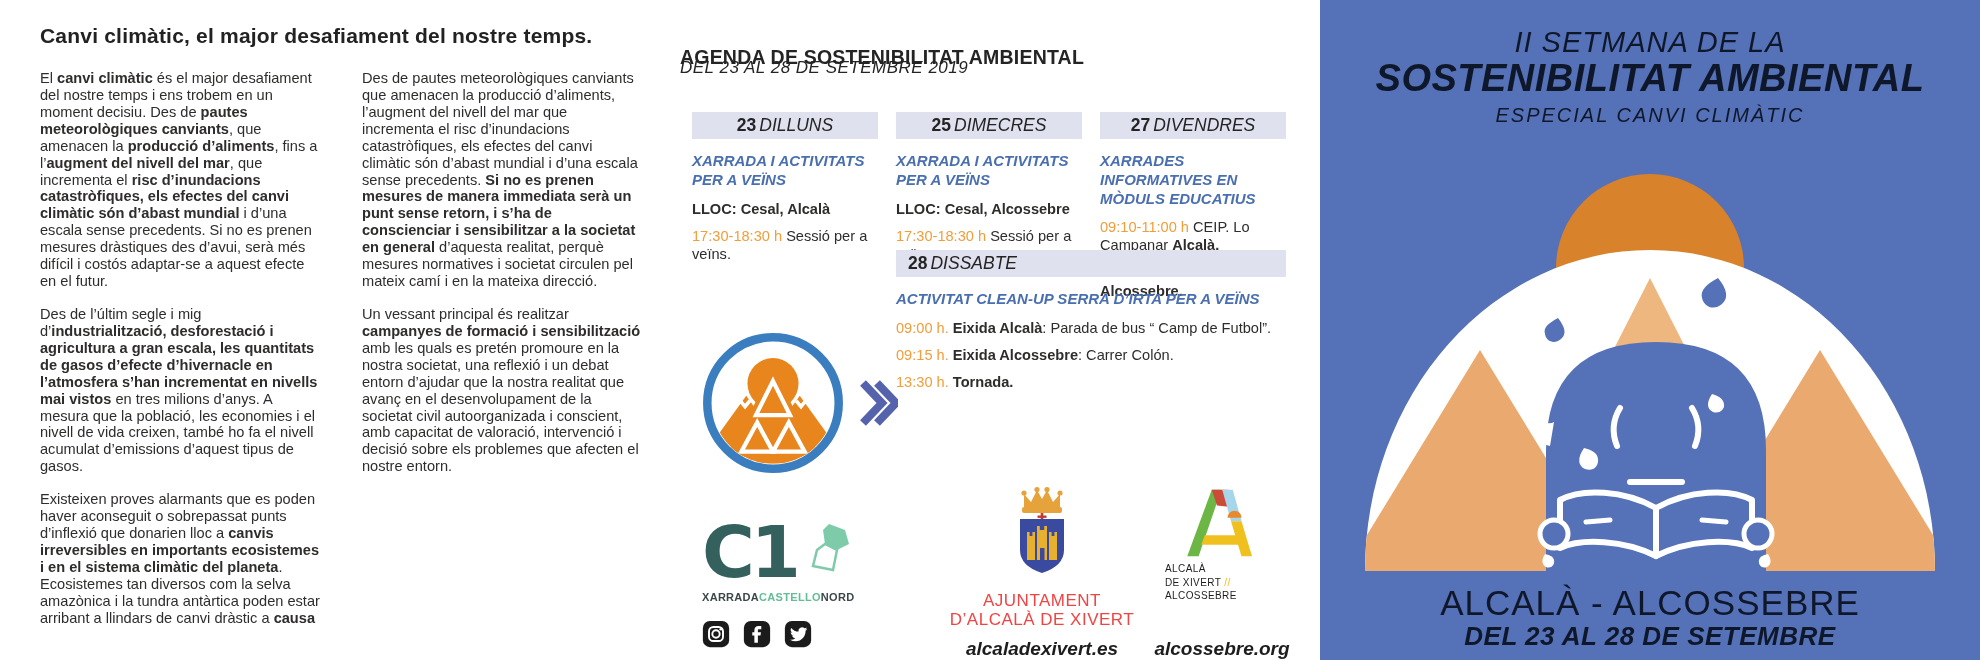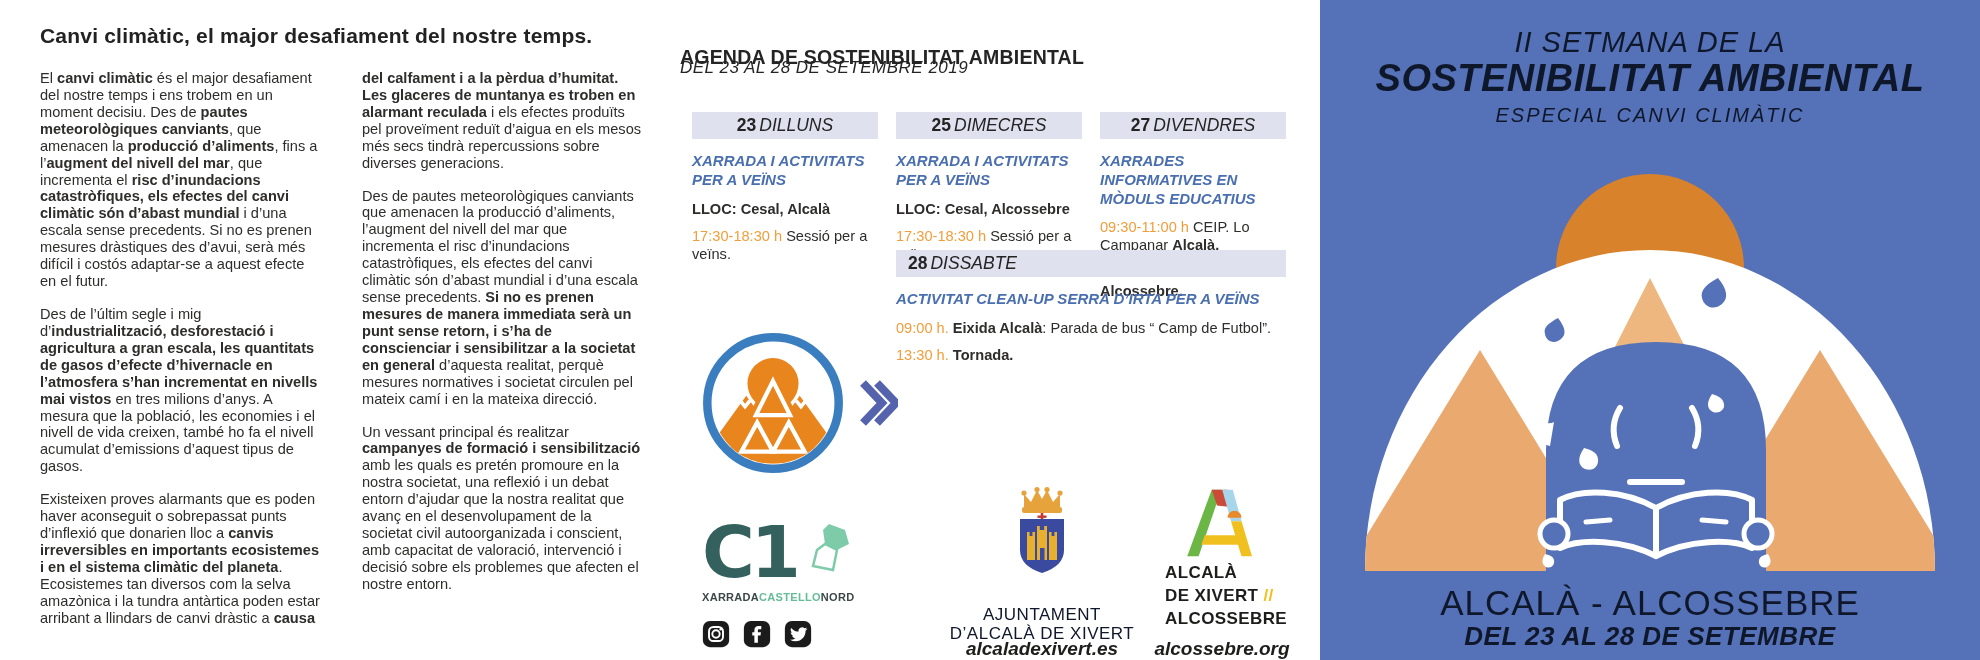--- a/index.html
+++ b/index.html
@@ -47,26 +47,26 @@
   .c1-block{position:absolute;left:22px;top:518px;}
   .c1-row{display:flex;align-items:flex-start;}
   .c1-mark{font-family:"DejaVu Sans",sans-serif;font-size:72px;font-weight:800;color:var(--teal);letter-spacing:-4px;line-height:.95;}
   .c1-map{margin-left:8px;margin-top:4px;}
   .c1-sub{font-size:11px;font-weight:700;letter-spacing:.3px;margin-top:5px;color:#3c4747;}
   .c1-sub .mid{color:var(--mint);}
   .social-row{position:absolute;left:22px;top:620px;display:flex;gap:13px;}
   .soc{width:28px;height:28px;cursor:pointer;}
 
   .aj-block{position:absolute;left:253px;top:486px;width:218px;height:174px;text-align:center;}
-  .aj-name{font-size:17px;color:#0f172a;letter-spacing:.5px;line-height:1.12;margin-top:19px;}
+  .aj-name{font-size:17px;color:#ef4444;letter-spacing:.5px;line-height:1.12;margin-top:5px;}
   .brand-url{position:absolute;top:152px;width:100%;text-align:center;font-size:19px;font-weight:700;font-style:italic;color:#1d1d1b;cursor:pointer;}
 
   .alc-block{position:absolute;left:447px;top:486px;width:190px;height:174px;}
   .alc-logo{display:block;margin-left:55px;}
-  .alc-lines{font-size:17px;font-weight:700;letter-spacing:.4px;margin-left:38px;margin-top:4px;line-height:1.35;color:#1d1d1b;}
+  .alc-lines{font-size:10px;font-weight:400;letter-spacing:.4px;margin-left:38px;margin-top:4px;line-height:1.35;color:#1d1d1b;}
   .alc-lines .slashes{color:#f0c01e;}
 
   
   .cover-page{width:660px;height:660px;background:var(--cover);position:relative;color:#0f172a;overflow:hidden;}
   .cv-kicker{position:absolute;top:26px;width:100%;text-align:center;font-size:29px;font-style:italic;font-weight:400;letter-spacing:1px;}
   .cv-title{position:absolute;top:57px;width:100%;text-align:center;font-size:38px;font-weight:700;font-style:italic;letter-spacing:.5px;}
   .cv-sub{position:absolute;top:104px;width:100%;text-align:center;font-size:20px;font-style:italic;letter-spacing:2px;}
   .illus{position:absolute;top:150px;left:0;}
   .cv-place{position:absolute;top:583px;width:100%;text-align:center;font-size:35px;font-weight:400;letter-spacing:1px;}
   .cv-dates{position:absolute;top:621px;width:100%;text-align:center;font-size:26px;font-weight:700;font-style:italic;letter-spacing:.5px;}
@@ -76,21 +76,20 @@
 
 <section class="left-page">
   <h1 class="lp-title">Canvi climàtic, el major desafiament del nostre temps.</h1>
   <div class="lp-cols">
     <div class="lp-col">
         <p><span>El </span><span class="b">canvi climàtic</span><span> és el major desafiament del nostre temps i ens trobem en un moment decisiu. Des de </span><span class="b">pautes meteorològiques canviants</span><span>, que amenacen la </span><span class="b">producció d’aliments</span><span>, fins a l’</span><span class="b">augment del nivell del mar</span><span>, que incrementa el </span><span class="b">risc d’inundacions catastròfiques, els efectes del canvi climàtic són d’abast mundial</span><span> i d’una escala sense precedents. Si no es prenen mesures dràstiques des d’avui, serà més difícil i costós adaptar-se a aquest efecte en el futur.</span></p>
         <p><span>Des de l’últim segle i mig d’</span><span class="b">industrialització, desforestació i agricultura a gran escala, les quantitats de gasos d’efecte d’hivernacle en l’atmosfera s’han incrementat en nivells mai vistos</span><span> en tres milions d’anys. A mesura que la població, les economies i el nivell de vida creixen, també ho fa el nivell acumulat d’emissions d’aquest tipus de gasos.</span></p>
         <p><span>Existeixen proves alarmants que es poden haver aconseguit o sobrepassat punts d’inflexió que donarien lloc a </span><span class="b">canvis irreversibles en importants ecosistemes i en el sistema climàtic del planeta</span><span>. Ecosistemes tan diversos com la selva amazònica i la tundra antàrtica poden estar arribant a llindars de canvi dràstic a </span><span class="b">causa</span></p>
       </div>
     <div class="lp-col">
-        <p><span class="b">del calfament i a la pèrdua d’humitat. Les glaceres de muntanya es troben en alarmant reculada</span><span> i els efectes produïts pel proveïment reduït d’aigua en els mesos més secs tindrà repercussions sobre diverses generacions.</span></p>
         <p><span>Des de pautes meteorològiques canviants que amenacen la producció d’aliments, l’augment del nivell del mar que incrementa el risc d’inundacions catastròfiques, els efectes del canvi climàtic són d’abast mundial i d’una escala sense precedents. </span><span class="b">Si no es prenen mesures de manera immediata serà un punt sense retorn, i s’ha de conscienciar i sensibilitzar a la societat en general</span><span> d’aquesta realitat, perquè mesures normatives i societat circulen pel mateix camí i en la mateixa direcció.</span></p>
         <p><span>Un vessant principal és realitzar </span><span class="b">campanyes de formació i sensibilització</span><span> amb les quals es pretén promoure en la nostra societat, una reflexió i un debat entorn d’ajudar que la nostra realitat que avanç en el desenvolupament de la societat civil autoorganizada i conscient, amb capacitat de valoració, intervenció i decisió sobre els problemes que afecten el nostre entorn.</span></p>
       </div>
   </div>
 </section>
 
 <section class="agenda-page">
   <h2 class="agenda-title">AGENDA DE SOSTENIBILITAT AMBIENTAL</h2>
   <div class="agenda-sub">DEL 23 AL 28 DE SETEMBRE 2019</div>
 
@@ -117,21 +116,21 @@
           <div class="sline"><span class="c-o">17:30-18:30 h</span><span>  Sessió per a veïns.</span></div>
         </div>
     </div>
     <div>
       <div class="day-bar">
         <span class="day-num">27</span>
         <span class="day-name">DIVENDRES</span>
       </div>
       <div class="event-title">XARRADES INFORMATIVES EN MÒDULS EDUCATIUS</div>
       <div>
-          <div class="sline"><span class="c-o">09:30-11:00 h</span><span> CEIP.  Lo Campanar </span><span class="b">Alcalà.</span></div>
+          <div class="sline"><span class="c-o">09:10-11:00 h</span><span> CEIP.  Lo Campanar </span><span class="b">Alcalà.</span></div>
           <div class="sline"><span class="c-o">11:30-13:00 h</span><span> CEIP. La Mola </span><span class="b">Alcossebre.</span></div>
         </div>
     </div>
   </div>
 
   <div class="trip-badge">
     <svg width="146" height="146" viewBox="0 0 120 120">
       <circle cx="60" cy="60" r="54" fill="#fff" stroke="#3b7ec0" stroke-width="7"></circle>
       <clipPath id="cc">
           <circle cx="60" cy="60" r="50"></circle>
@@ -156,20 +155,21 @@
   </div>
 
   <div class="saturday">
     <div class="day-bar sat-bar">
       <span class="day-num">28</span>
       <span class="day-name">DISSABTE</span>
     </div>
     <div class="event-title">ACTIVITAT CLEAN-UP SERRA D’IRTA PER A VEÏNS</div>
     <div>
         <div class="sline"><span class="c-o">09:00 h.</span><span> </span><span class="b">Eixida Alcalà</span><span>: Parada de bus “ Camp de Futbol”.</span></div>
+        <div class="sline"><span class="c-o">09:15 h.</span><span> </span><span class="b">Eixida Alcossebre</span><span>: Carrer Colón.</span></div>
         <div class="sline"><span class="c-o">13:30 h.</span><span> </span><span class="b">Tornada.</span></div>
       </div>
   </div>
 
   <div class="c1-block">
     <div class="c1-row">
       <span class="c1-mark">C1</span>
       <svg class="c1-map" width="46" height="52" viewBox="0 0 46 52">
         <polygon points="24,2 40,8 44,22 32,28 20,22 18,8" fill="#7ecbaa"></polygon>
         <polygon points="20,22 32,28 28,48 8,44 12,28" fill="#fff" stroke="#7ecbaa" stroke-width="2.5"></polygon>

